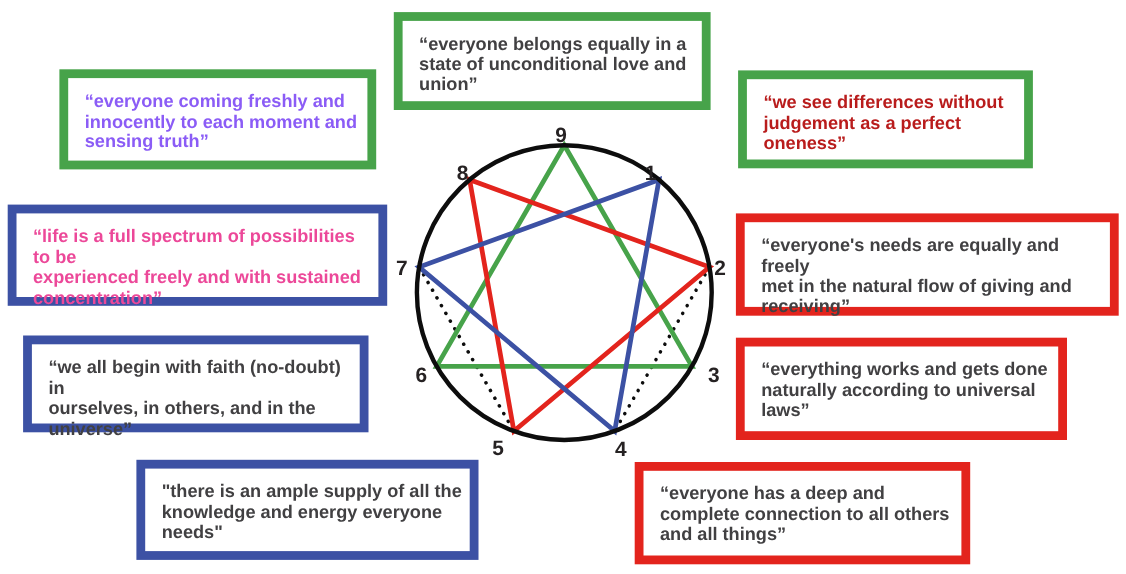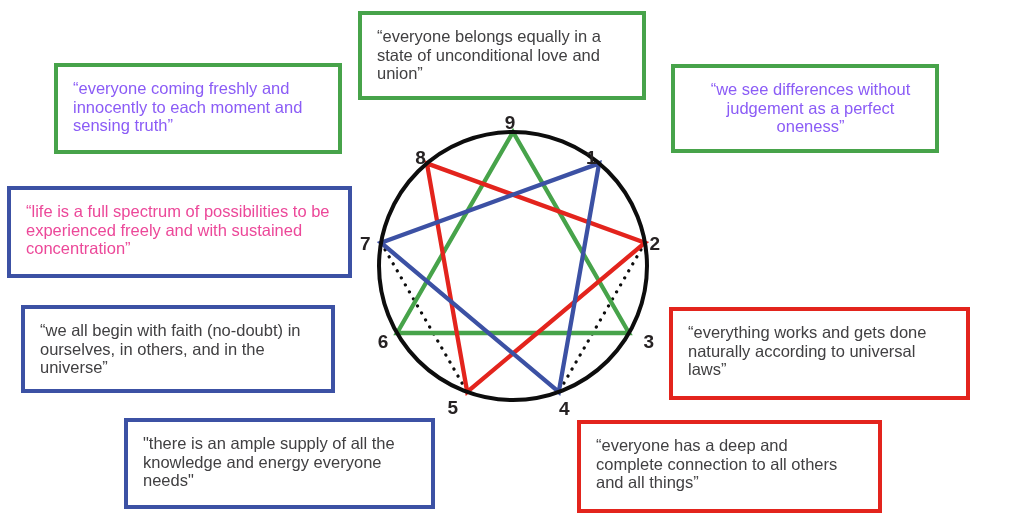--- a/index.html
+++ b/index.html
@@ -8,26 +8,26 @@
     position: relative;
     width: 1024px;
     height: 522px;
     background: #ffffff;
     overflow: hidden;
     font-family: "Liberation Sans", sans-serif;
   }
   .quote-box {
     position: absolute;
     box-sizing: border-box;
-    border: 4px solid #0369a1;
+    border: 8px solid #0369a1;
     background: #ffffff;
     padding: 12px 4px 10px 15px;
     font-size: 16.5px;
     line-height: 18.5px;
-    font-weight: 400;
+    font-weight: 700;
     color: #414042;
     white-space: pre-line;
   }
   
   #q-top-left     { left: 54px;  top: 63px;  width: 288px; height: 91px; }
   #q-top-center   { left: 358px; top: 11px;  width: 288px; height: 89px; }
   #q-top-right    { left: 671px; top: 64px;  width: 268px; height: 89px; }
   #q-middle-left  { left: 7px;   top: 186px; width: 345px; height: 92px; }
   #q-lower-left   { left: 21px;  top: 305px; width: 314px; height: 88px; }
   #q-bottom-left  { left: 124px; top: 418px; width: 311px; height: 91px; }
@@ -55,36 +55,39 @@
 <div class="canvas">
 
   <div class="quote-box" id="q-top-left" style="border-color: rgb(71, 163, 74); color: #8b5cf6;">“everyone coming freshly and
 innocently to each moment and
 sensing truth”</div>
 
   <div class="quote-box" id="q-top-center" style="border-color: rgb(71, 163, 74); color: rgb(65, 64, 66);">“everyone belongs equally in a
 state of unconditional love and
 union”</div>
 
-  <div class="quote-box" id="q-top-right" style="border-color: rgb(71, 163, 74); color: #8b5cf6; text-align: center;">“we see differences without
+  <div class="quote-box" id="q-top-right" style="border-color: rgb(71, 163, 74); color: #b91c1c;">“we see differences without
 judgement as a perfect
 oneness”</div>
 
   <div class="quote-box" id="q-middle-left" style="border-color: rgb(60, 81, 164); color: #ec4899;">“life is a full spectrum of possibilities to be
 experienced freely and with sustained
 concentration”</div>
 
   <div class="quote-box" id="q-lower-left" style="border-color: rgb(60, 81, 164); color: rgb(65, 64, 66);">“we all begin with faith (no-doubt) in
 ourselves, in others, and in the
 universe”</div>
 
   <div class="quote-box" id="q-bottom-left" style="border-color: rgb(60, 81, 164); color: rgb(65, 64, 66);">"there is an ample supply of all the
 knowledge and energy everyone
 needs"</div>
 
+  <div class="quote-box" id="q-middle-right" style="border-color: rgb(227, 36, 29); color: rgb(65, 64, 66);">“everyone's needs are equally and freely
+met in the natural flow of giving and
+receiving”</div>
 
   <div class="quote-box" id="q-bottom-right" style="border-color: rgb(227, 36, 29); color: rgb(65, 64, 66);">“everyone has a deep and
 complete connection to all others
 and all things”</div>
 
   <div class="quote-box" id="q-lower-right" style="border-color: rgb(227, 36, 29); color: rgb(65, 64, 66);">“everything works and gets done
 naturally according to universal
 laws”</div>
 
   <svg id="ennea-svg" viewBox="0 0 330 320" xmlns="http://www.w3.org/2000/svg">

